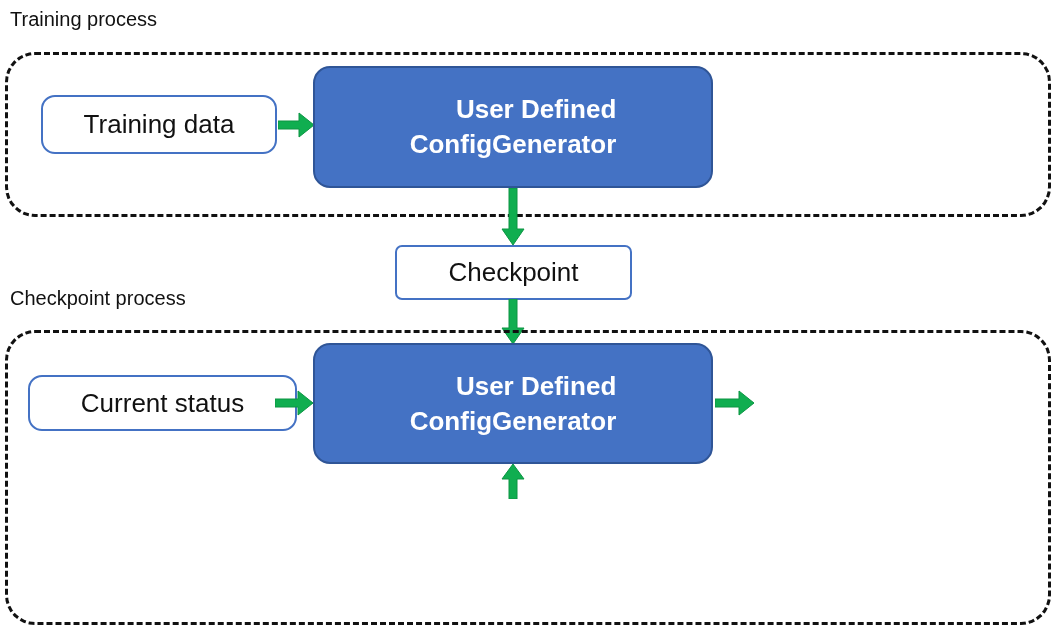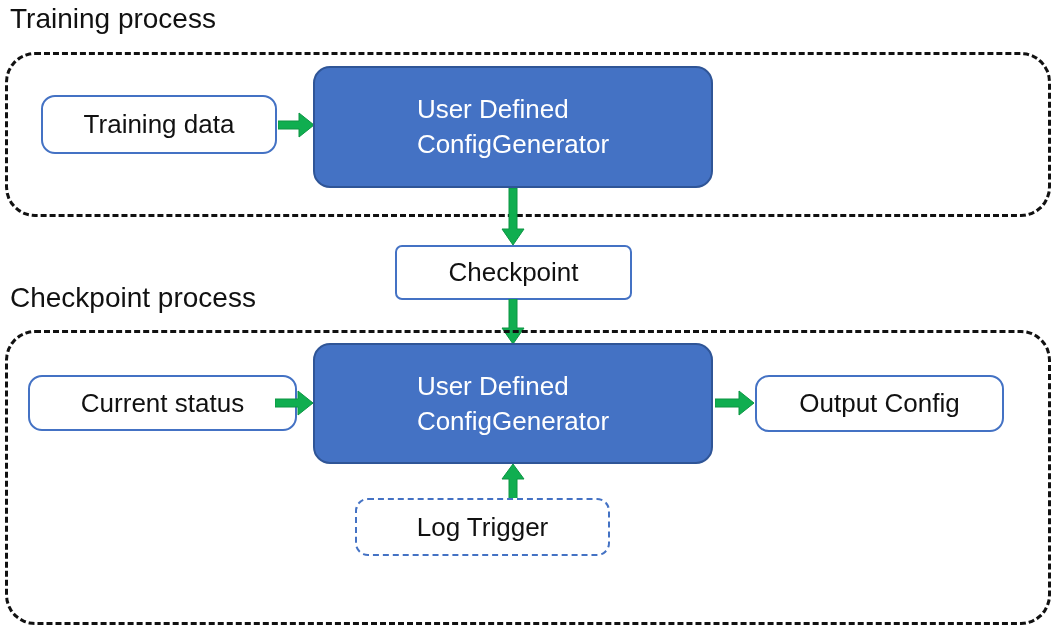--- a/index.html
+++ b/index.html
@@ -7,50 +7,51 @@
   body {
     font-family: "Liberation Sans", sans-serif;
     width: 1057px; height: 631px;
     position: relative; overflow: hidden;
     color: var(--text-dark, #111);
   }
   .canvas { position: absolute; inset: 0; background: var(--background, #fff); }
 
   .section-title {
     position: absolute;
-    font-size: 28px;
+    font-size: 20px;
     line-height: 32px;
     color: var(--text-dark, #111);
     white-space: nowrap;
   }
   .process-container {
     position: absolute;
     border: 3px dashed var(--container-border, #111);
     border-radius: 30px;
     background: transparent;
   }
 
   .node {
     position: absolute;
     display: flex; align-items: center; justify-content: center;
-    text-align: left;
+    text-align: right;
     font-size: 26px;
     background: #fff;
   }
   .node-light {
     border: 2px solid var(--box-border-blue, #4472C4);
     border-radius: 14px;
     color: var(--text-dark, #111);
   }
   .node-blue {
     background: var(--node-blue-fill, #4472C4);
     border: 2px solid var(--node-blue-border, #2F5597);
     border-radius: 17px;
     color: var(--text-light, #fff);
     line-height: 35px;
+    font-weight: bold;
   }
   .node-blue .pre { white-space: pre-line; }
   .node-dashed {
     border: 2px dashed var(--box-border-blue, #4472C4);
     border-radius: 13px;
     color: var(--text-dark, #111);
   }
   .arrow { position: absolute; display: block; }
   .arrow polygon {
     fill: var(--arrow-green, #10AE50);
@@ -107,26 +108,20 @@
 
   <div class="node node-blue" style="left:313px; top:343px; width:400px; height:121px;">
     <span class="pre">User Defined
 ConfigGenerator</span>
   </div>
 
   <svg class="arrow" style="left:715px; top:390px;" width="39" height="26" viewBox="0 0 39 26">
     <polygon points="0,9 24,9 24,1 39,13 24,25 24,17 0,17"></polygon>
   </svg>
 
-  <div class="node node-light" style="left:755px; top:375px; width:249px; height:57px;">
-    <span>Output Config</span>
-  </div>
 
   <svg class="arrow" style="left:500px; top:464px;" width="26" height="35" viewBox="0 0 26 35">
     <polygon points="9,35 9,15 2,15 13,0 24,15 17,15 17,35"></polygon>
   </svg>
 
-  <div class="node node-dashed" style="left:355px; top:498px; width:255px; height:58px; z-index:1;">
-    <span>Log Trigger</span>
-  </div>
 
 
 </div>
 
 </body></html>

